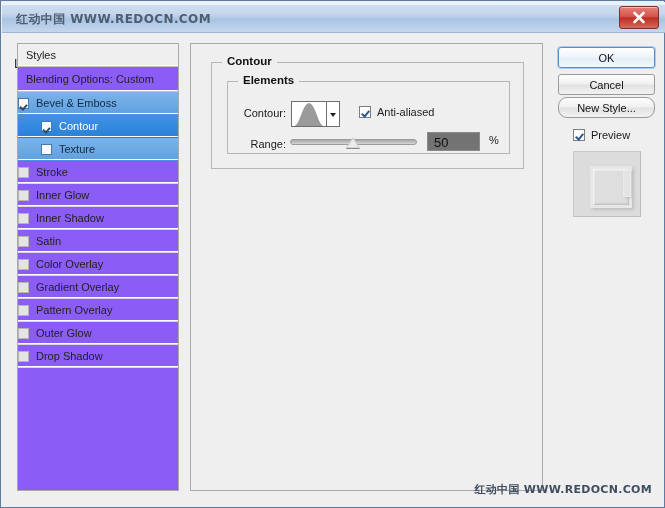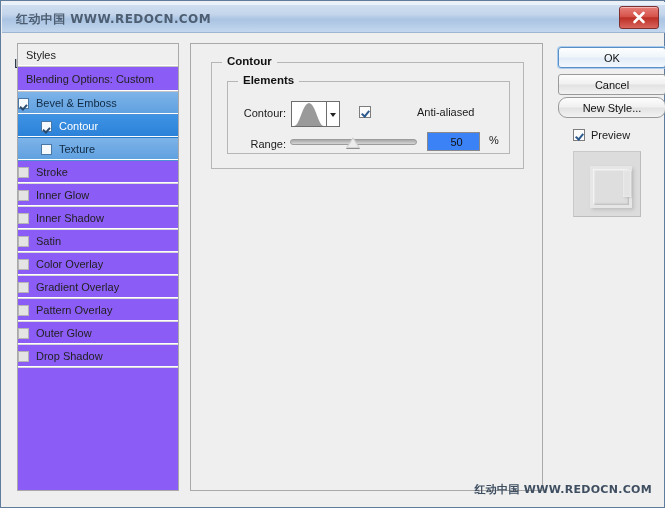--- a/index.html
+++ b/index.html
@@ -138,21 +138,21 @@
   .contour-arrow{
     position:absolute;left:99px;top:19px;width:13px;height:26px;
     border:1px solid #6d6d6d;border-left:none;
     background:#fff;box-sizing:border-box;cursor:pointer;
   }
   .contour-arrow .tri{
     position:absolute;left:3px;top:11px;
     width:0;height:0;border-left:3px solid transparent;border-right:3px solid transparent;
     border-top:4px solid #222;
   }
-  .aa-box{position:absolute;left:131px;top:24px;display:flex;align-items:center;cursor:pointer;gap:40px;}
+  .aa-box{position:absolute;left:131px;top:24px;display:flex;align-items:center;cursor:pointer;}
   .cb2{
     width:12px;height:12px;min-width:12px;
     border:1px solid #7d7d7d;background:#fcfcfc;
     box-sizing:border-box;margin-right:6px;position:relative;
   }
   .cb2.on:after{
     content:"";position:absolute;left:3px;top:2px;
     width:3px;height:6px;
     border:solid #2d5a8e;border-width:0 2px 2px 0;
     transform:rotate(40deg);
@@ -171,29 +171,28 @@
     filter:drop-shadow(0 1px 0 #8d8d8d);
   }
   .slider .thumb:after{
     content:"";position:absolute;left:-5px;top:2px;
     width:0;height:0;
     border-left:5px solid transparent;border-right:5px solid transparent;
     border-bottom:8px solid #ececec;
   }
   .numfield{
     position:absolute;left:199px;top:50px;width:53px;height:19px;
-    border:1px solid #8a8a8a;background:#3b82f6;box-sizing:border-box;
-    font-size:11px;color:#111;line-height:19px;padding-left:6px;
+    border:1px solid #8a8a8a;background:#737373;box-sizing:border-box;
+    font-size:13px;color:#111;line-height:19px;padding-left:6px;
     cursor:text;
-    text-align:center;
   }
   .pct{position:absolute;left:261px;top:52px;font-size:11px;color:#1a1a1a;}
   
   .btn{
-    position:absolute;left:557px;width:108px;height:21px;
+    position:absolute;left:557px;width:97px;height:21px;
     border:1px solid #9a9a9a;border-radius:3px;
     background:linear-gradient(to bottom,#fdfdfd 0%,#f0f0f0 48%,#e2e2e2 52%,#f2f2f2 100%);
     font-size:11px;color:#111;text-align:center;line-height:20px;
     box-sizing:border-box;cursor:pointer;
   }
   .btn.primary{
     border:1px solid #5b8fc4;
     box-shadow:0 0 0 1px #a9cdf0;
     background:linear-gradient(to bottom,#fdfefe 0%,#eff5fb 48%,#e2ecf7 52%,#f3f8fd 100%);
   }

